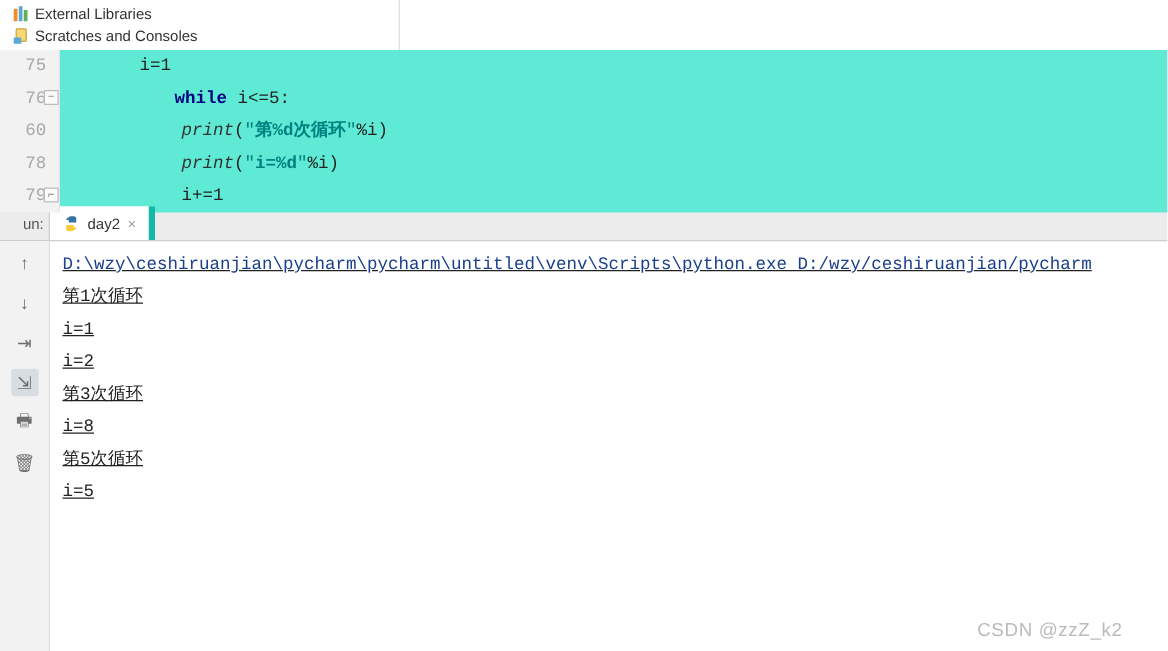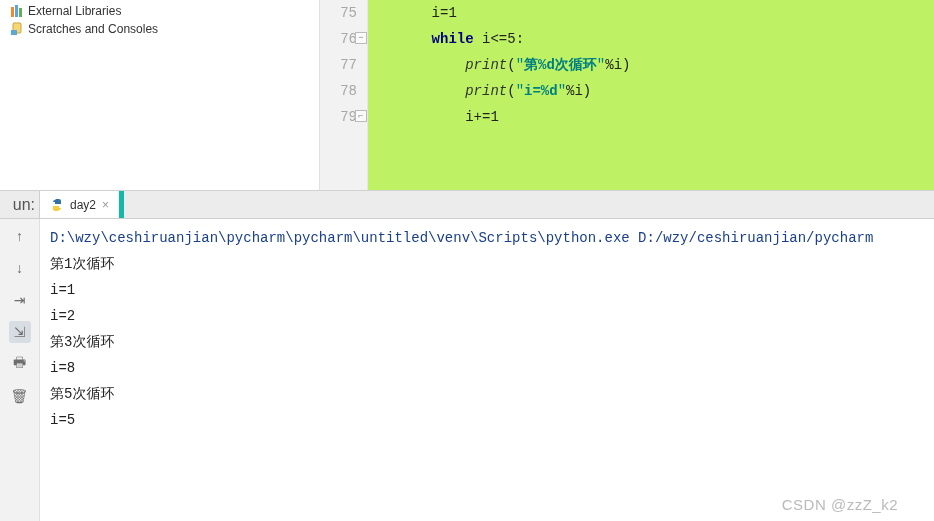--- a/index.html
+++ b/index.html
@@ -5,32 +5,32 @@
   * { box-sizing: border-box; margin: 0; padding: 0; }
   body {
     font-family: "Microsoft YaHei", "SimSun", sans-serif;
     font-size: 13px;
     background: #fff;
     width: 934px;
     height: 521px;
     overflow: hidden;
     position: relative;
   }
-  .top-split { display: flex; height: 191px; border-bottom: 1px solid #d1d1d1; }
+  .top-split { display: flex; height: 165px; border-bottom: 1px solid #d1d1d1; flex-direction: column; }
   .project-tree {
     width: 320px;
     background: #fff;
     padding: 2px 6px;
     border-right: 1px solid #e0e0e0;
     font-size: 12px;
     color: #333;
   }
   .tree-item { display: flex; align-items: center; height: 18px; gap: 4px; padding-left: 4px; }
   .tree-icon { width: 14px; height: 14px; display: inline-flex; align-items: center; justify-content: center; }
-  .editor-area { flex: 1; display: flex; background: #bef264; font-family: "Consolas","Courier New",monospace; font-size: 14px; }
+  .editor-area { flex: 1; display: flex; background: #5eead4; font-family: "Consolas","Courier New",monospace; font-size: 14px; }
   .gutter {
     width: 48px;
     background: #f2f2f2;
     color: #a8a8a8;
     text-align: right;
     padding-right: 10px;
     border-right: 1px solid #e6e6e6;
     position: relative;
   }
   .gutter-line { height: 26px; line-height: 26px; position: relative; }
@@ -41,40 +41,40 @@
     width: 12px; height: 12px;
     border: 1px solid #bbb;
     background: #fafafa;
     font-size: 9px;
     line-height: 10px;
     text-align: center;
     color: #888;
   }
   .code-col { flex: 1; padding-left: 30px; }
   .code-line { height: 26px; line-height: 26px; white-space: pre; }
-  .kw { color: #000080; font-weight: bold; }
+  .kw { color: #000080; font-weight: bold; margin-left: 28px; }
   .fn { font-style: italic; color: #333; }
   .str { color: #008080; }
   .strb { color: #008080; font-weight: bold; margin-top: 44px; }
   .plain { color: #222; }
 
   .tab-bar {
     height: 28px;
     background: #ececec;
     border-bottom: 1px solid #cfcfcf;
     display: flex;
     align-items: stretch;
   }
   .run-label {
     width: 40px;
     display: flex;
     align-items: center;
     justify-content: flex-end;
     padding-right: 4px;
-    font-size: 16px;
+    font-size: 12px;
     color: #555;
     border-right: 1px solid #cfcfcf;
     background: #ececec;
   }
   .tab {
     display: flex;
     align-items: center;
     background: #fff;
     border-right: 5px solid #14b8a6;
     padding: 0 10px;
@@ -106,20 +106,21 @@
   .tool-btn.active { background:#d7dde3; border-radius:3px; }
   .console {
     flex: 1;
     padding: 6px 10px;
     font-family: "SimSun","Courier New",monospace;
     font-size: 14px;
     line-height: 26px;
     color: #222;
     overflow:hidden;
     white-space: pre;
+    text-decoration: underline;
   }
   .cmd-line { color: #1a3f8c; }
   .watermark {
     position: absolute;
     right: 36px;
     bottom: 8px;
     color: rgba(130,130,130,0.55);
     font-size: 15px;
     letter-spacing: 0.5px;
     pointer-events: none;
@@ -149,21 +150,21 @@
           </svg>
       </span>
       <span>Scratches and Consoles</span>
     </div>
   </div>
 
   <div class="editor-area">
     <div class="gutter" id="gutter">
         <div class="gutter-line">75</div>
         <div class="gutter-line">76<div class="fold-marker">−</div></div>
-        <div class="gutter-line">77</div>
+        <div class="gutter-line">60</div>
         <div class="gutter-line">78</div>
         <div class="gutter-line">79<div class="fold-marker">⌐</div></div>
       </div>
     <div class="code-col" id="codecol">
         <div class="code-line">    <span class="plain">i=1</span></div>
         <div class="code-line">    <span class="kw">while</span><span class="plain"> i&lt;=5:</span></div>
         <div class="code-line">        <span class="fn">print</span><span class="plain">(</span><span class="str">"</span><span class="strb">第%d次循环</span><span class="str">"</span><span class="plain">%i)</span></div>
         <div class="code-line">        <span class="fn">print</span><span class="plain">(</span><span class="str">"</span><span class="strb">i=%d</span><span class="str">"</span><span class="plain">%i)</span></div>
         <div class="code-line">        <span class="plain">i+=1</span></div>
       </div>

